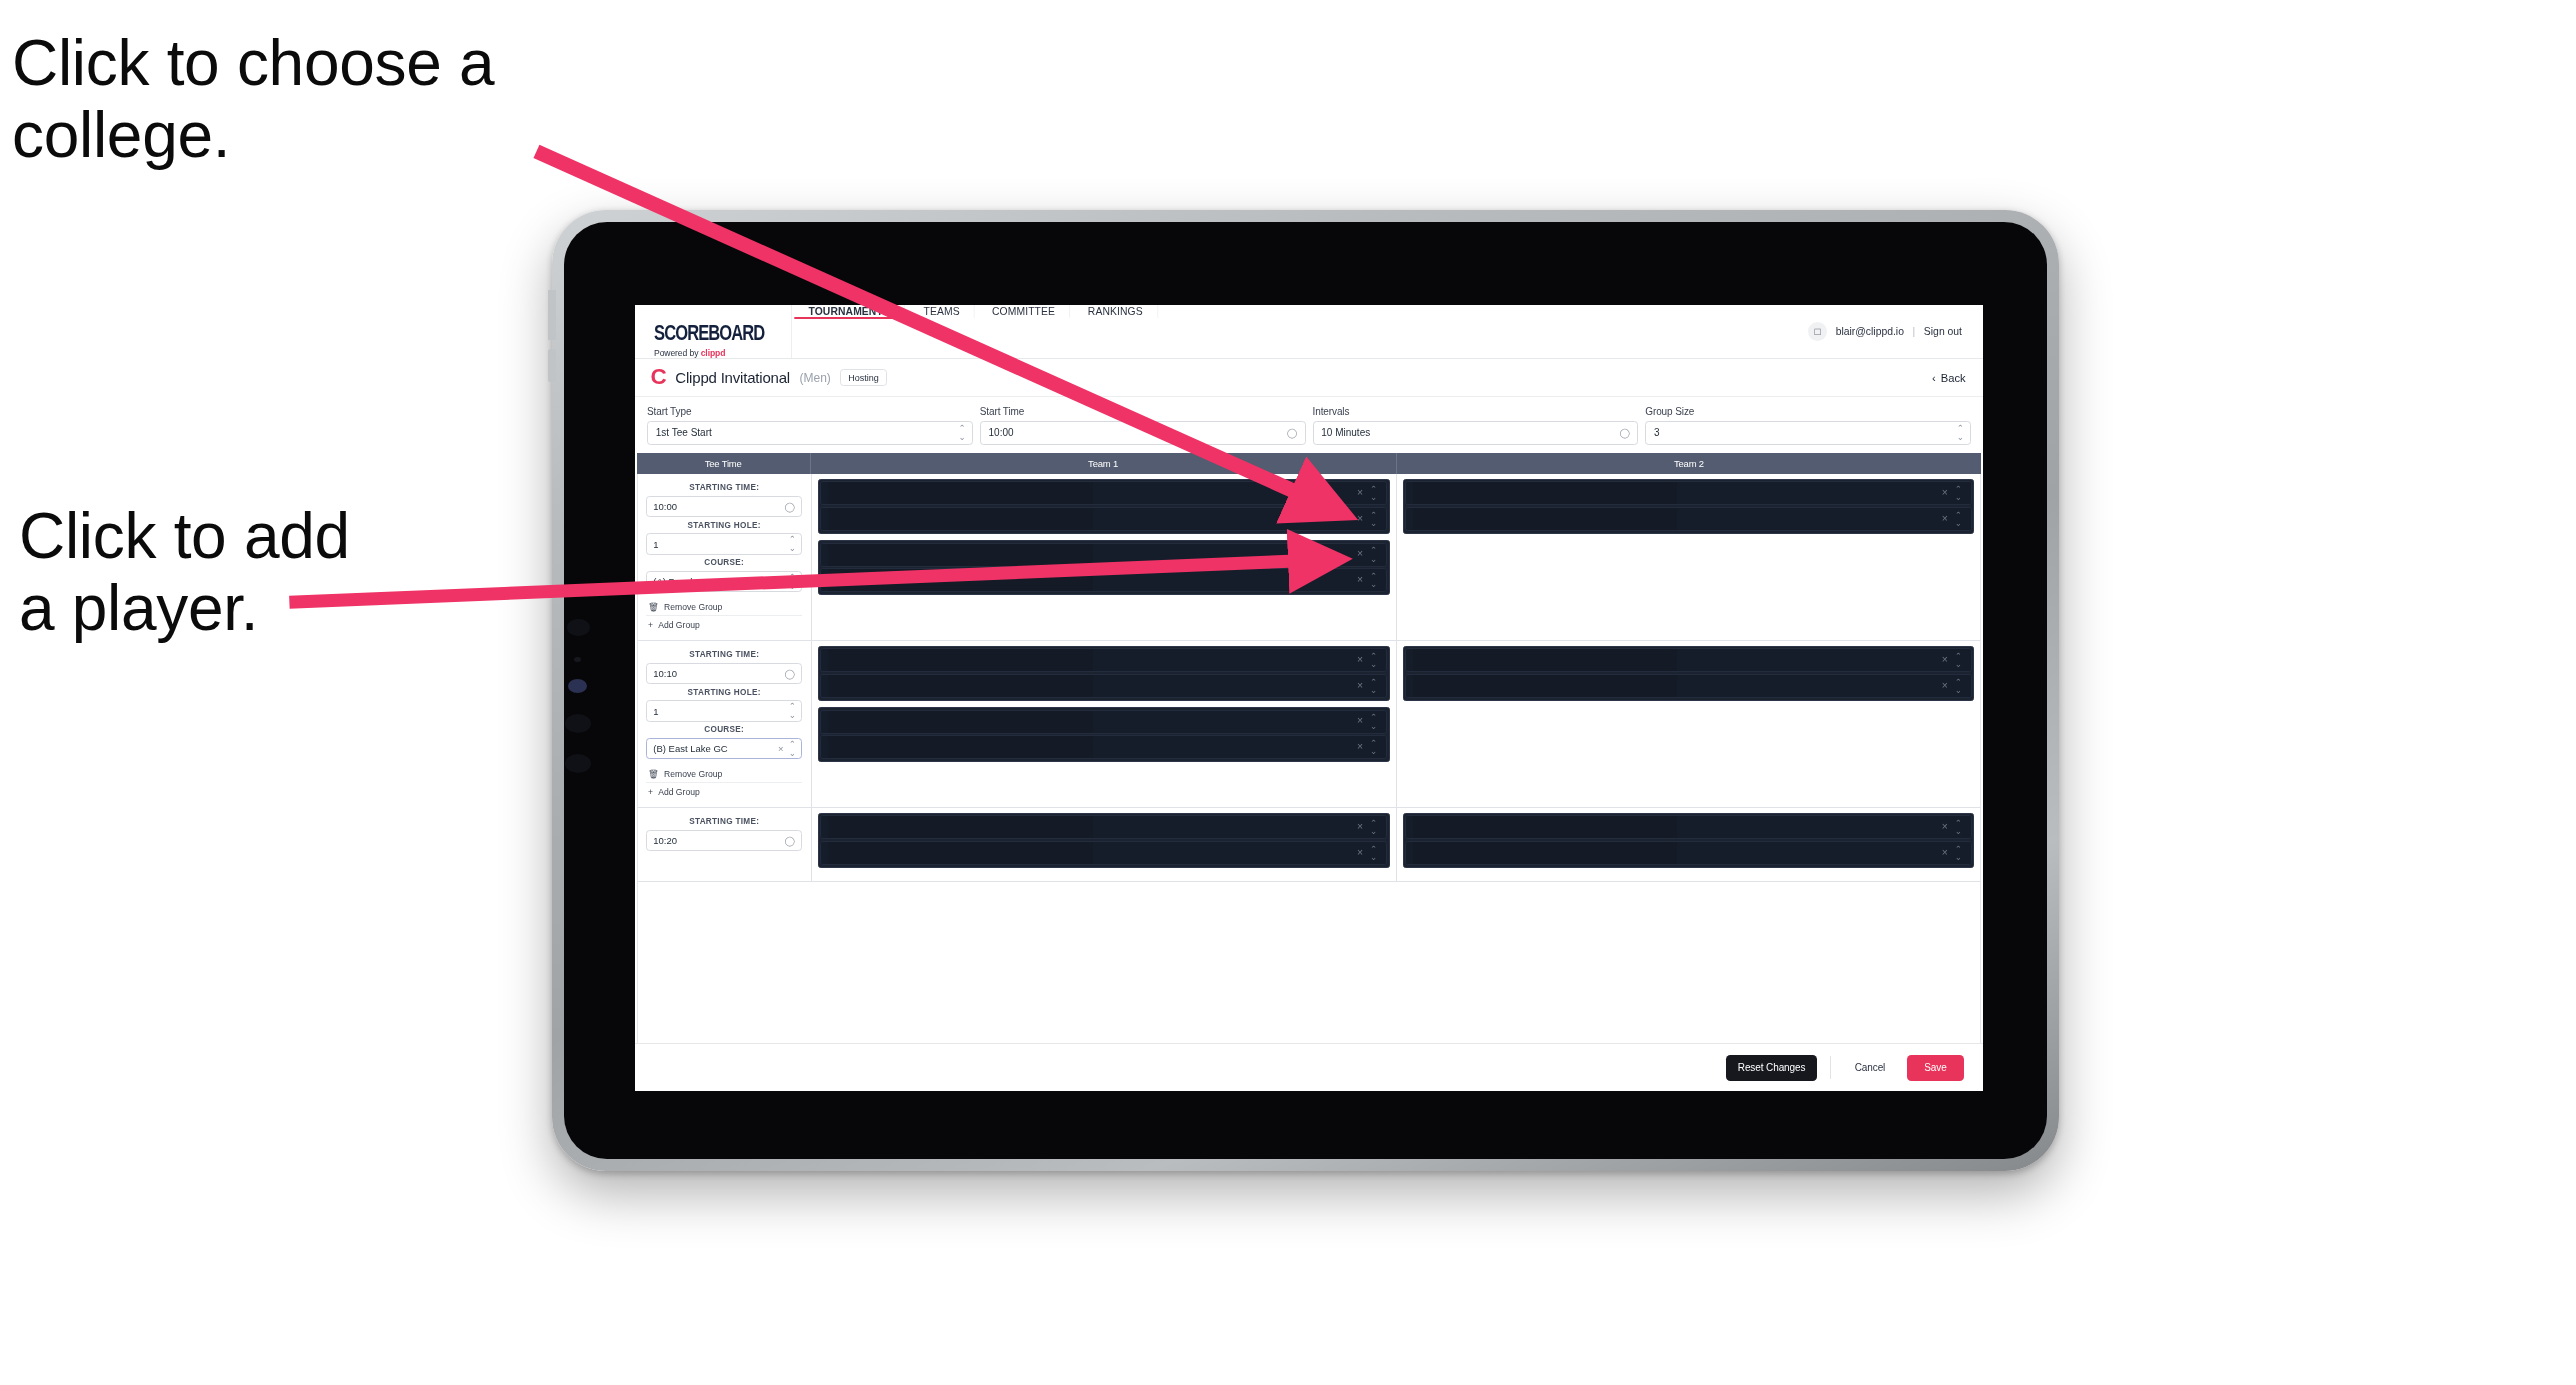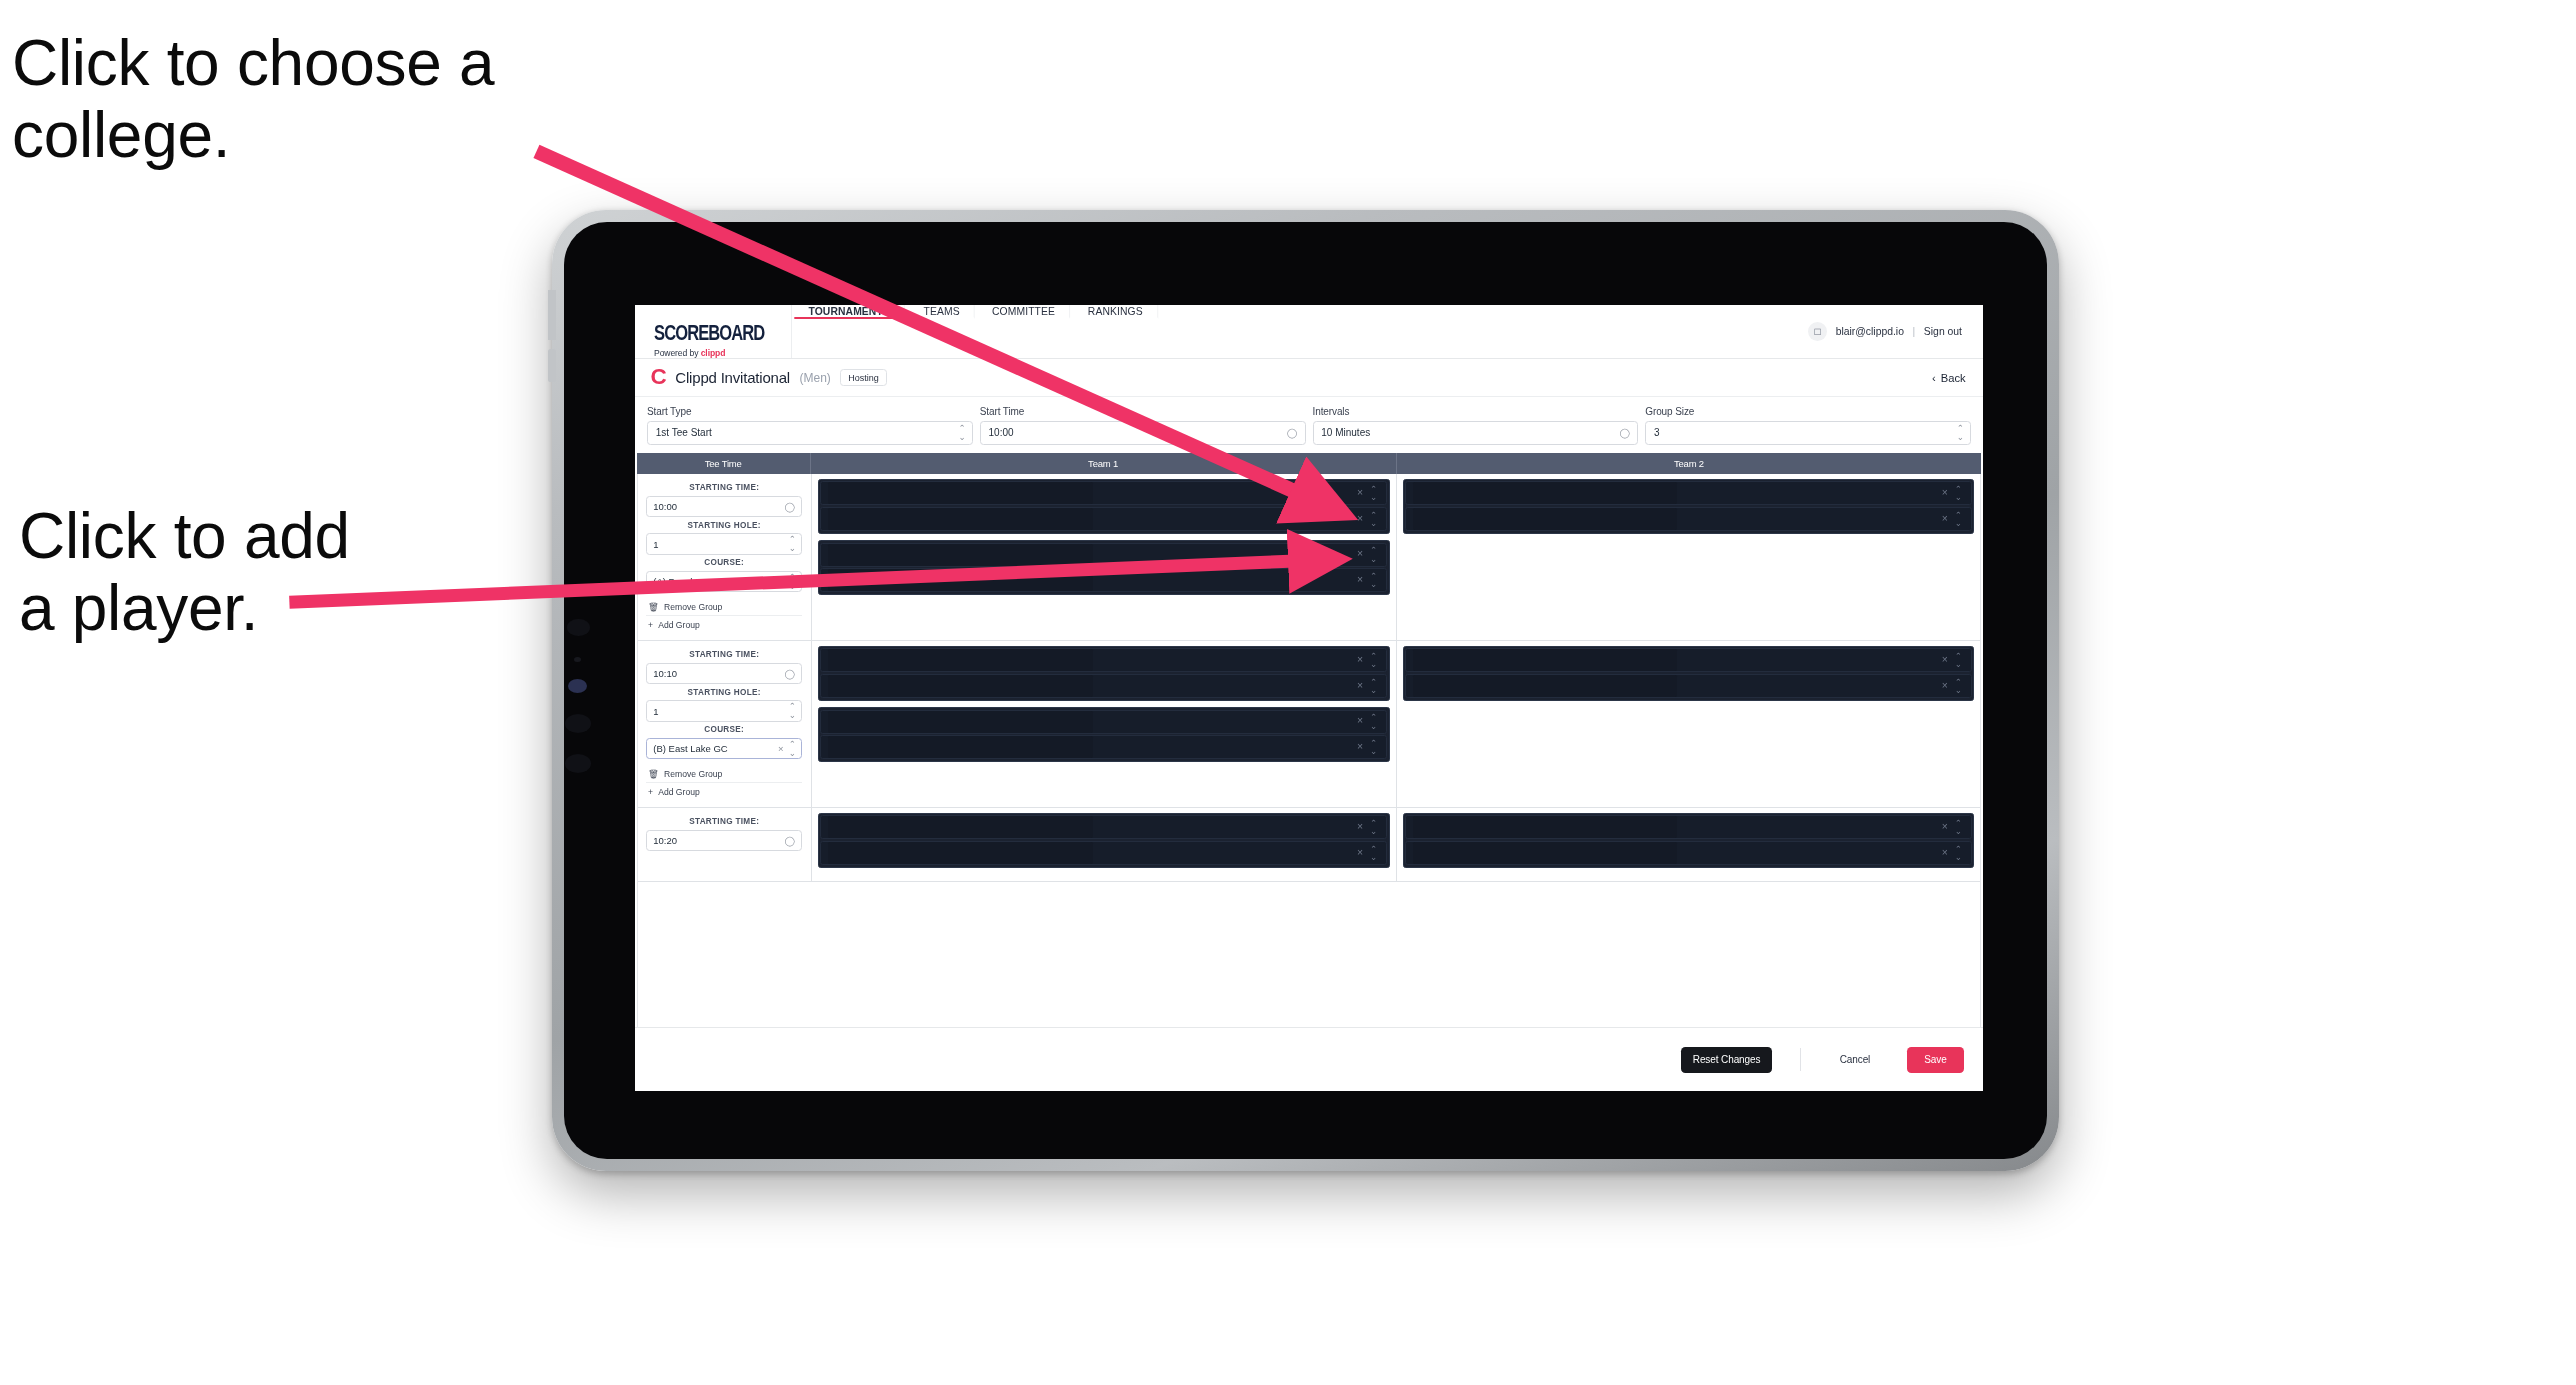--- a/index.html
+++ b/index.html
@@ -273,24 +273,24 @@
     border-radius: 1.7px;
     max-width: 52%;
   }
   .row-spacer { flex: 1; }
   .row-icons { display: flex; align-items: center; gap: 7px; color: #6d7687; }
   .row-icons .x { font-size: 10.4px; line-height: 1; }
   .row-icons .sp { font-size: 8.6px; line-height: 1; }
 
   
   .app-footer {
-    height: 64px; flex: none;
+    height: 48px; flex: none;
     border-top: 0.9px solid #e6e8ea;
     display: flex; align-items: center; justify-content: flex-end;
-    gap: 16px; padding-right: 19px;
+    gap: 1px; padding-right: 19px;
     background: #fff;
   }
   .btn {
     font-size: 10px; border-radius: 4.3px; cursor: pointer;
     display: flex; align-items: center; justify-content: center;
     letter-spacing: -0.1px;
   }
   .btn-reset { background: #16181d; color: #fff; height: 26px; padding: 0 12px; }
   .btn-divider { width: 0.9px; height: 22.5px; background: #e1e3e7; margin: 0 12px; }
   .btn-cancel { background: transparent; color: #2a3140; height: 26px; padding: 0 10.4px; }

